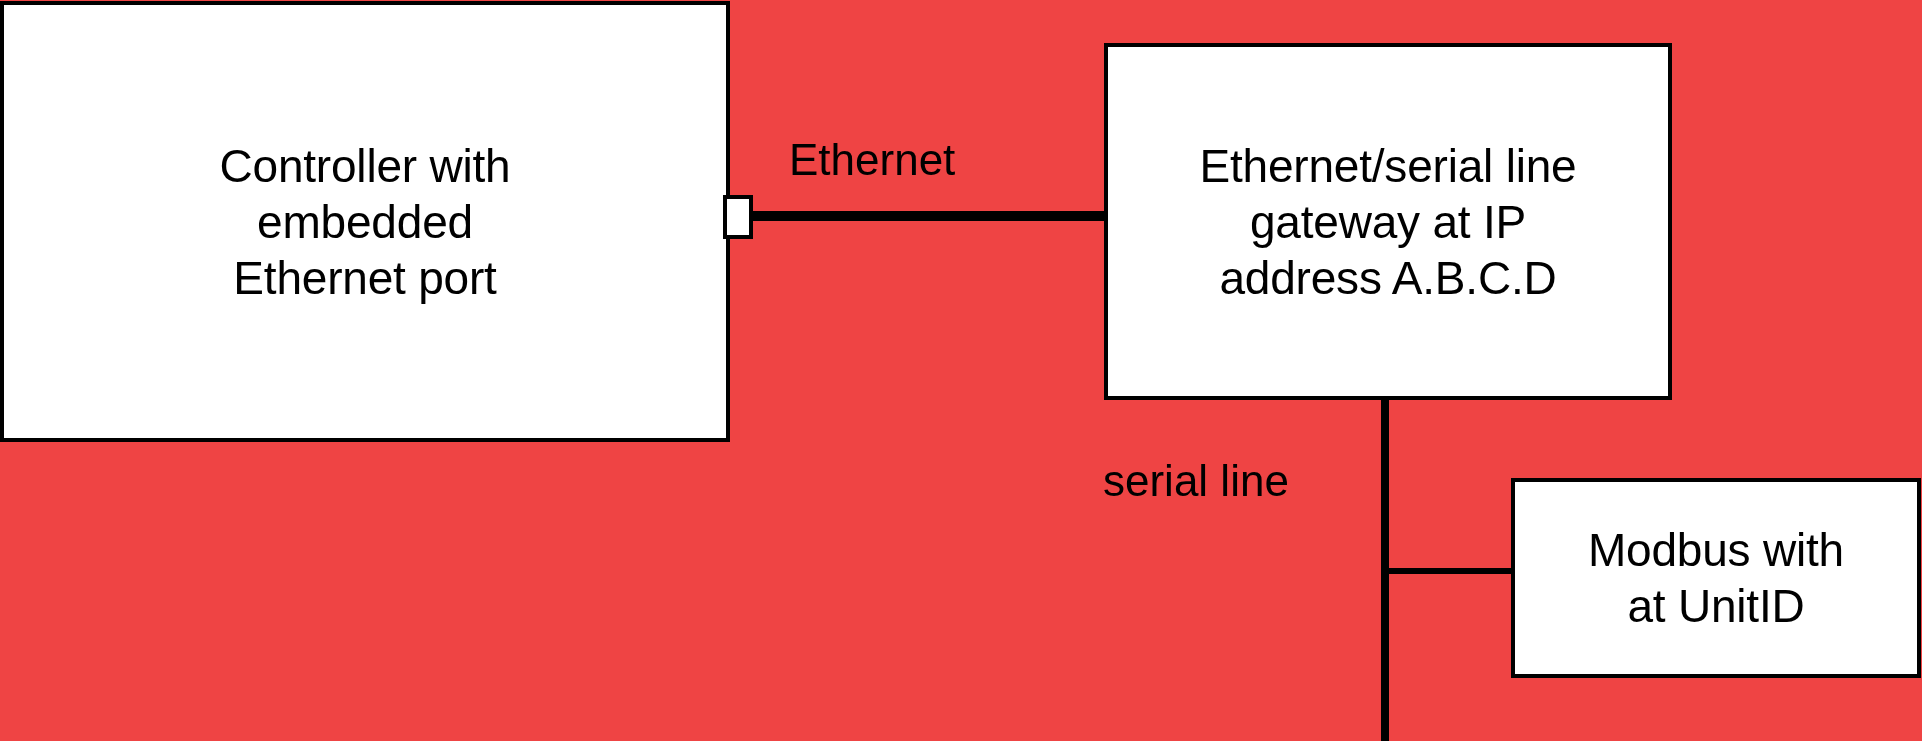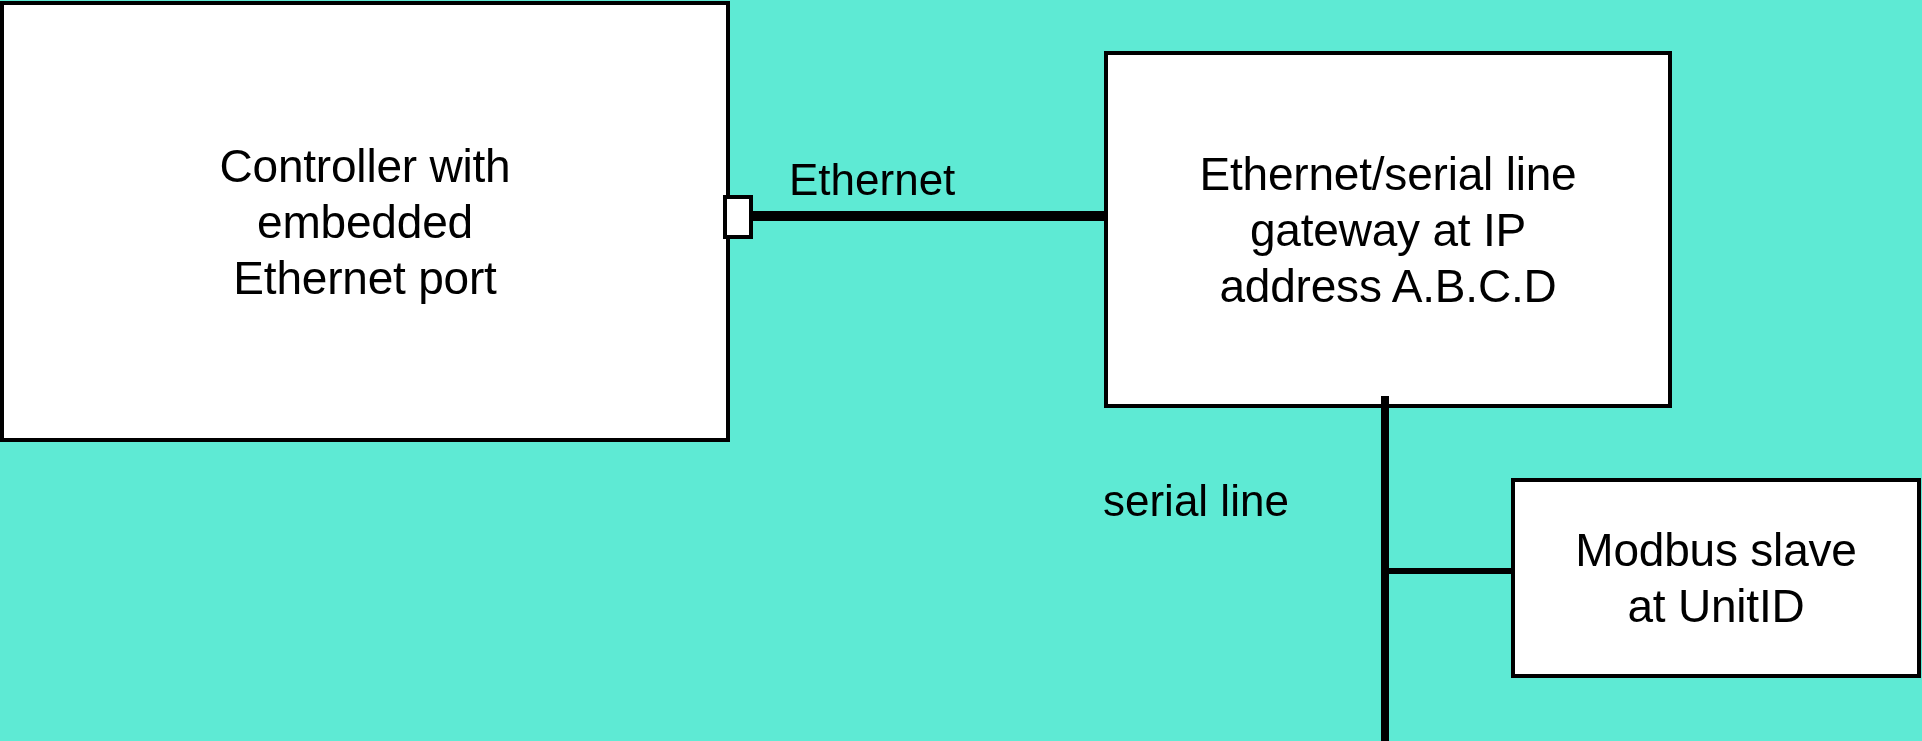--- a/index.html
+++ b/index.html
@@ -7,21 +7,21 @@
     padding: 0;
     background: #ffffff;
   }
   body {
     font-family: "Liberation Sans", sans-serif;
   }
   #diagram-canvas {
     position: relative;
     width: 1922px;
     height: 741px;
-    background: #5eead4;
+    background: #ef4444;
     overflow: hidden;
   }
   .node-box {
     position: absolute;
     box-sizing: border-box;
     border: 4px solid #000000;
     background: #ffffff;
     display: flex;
     align-items: center;
     justify-content: center;
@@ -40,21 +40,20 @@
     top: 1px;
     width: 730px;
     height: 441px;
   }
   
   #node-gateway {
     left: 1104px;
     top: 43px;
     width: 568px;
     height: 357px;
-    margin-top: 8px;
   }
   
   #node-modbus {
     left: 1511px;
     top: 478px;
     width: 410px;
     height: 200px;
   }
   
   #port-ethernet {
@@ -75,21 +74,20 @@
     width: 358px;
     height: 10px;
     background: #000000;
   }
   .edge-label {
     position: absolute;
     font-size: 44px;
     line-height: 50px;
     color: #000000;
     white-space: nowrap;
-    margin-top: 20px;
   }
   #label-ethernet {
     left: 789px;
     top: 135px;
   }
   #label-serial-line {
     left: 1103px;
     top: 456px;
   }
   
@@ -134,17 +132,17 @@
 address A.B.C.D</span>
   </div>
 
   <div id="link-serial-trunk"></div>
 
   <span class="edge-label" id="label-serial-line">serial line</span>
 
   <div id="link-serial-drop"></div>
 
   <div class="node-box" id="node-modbus">
-    <span class="node-label">Modbus slave
+    <span class="node-label">Modbus with
 at UnitID</span>
   </div>
 
 </div>
 
 </body></html>

